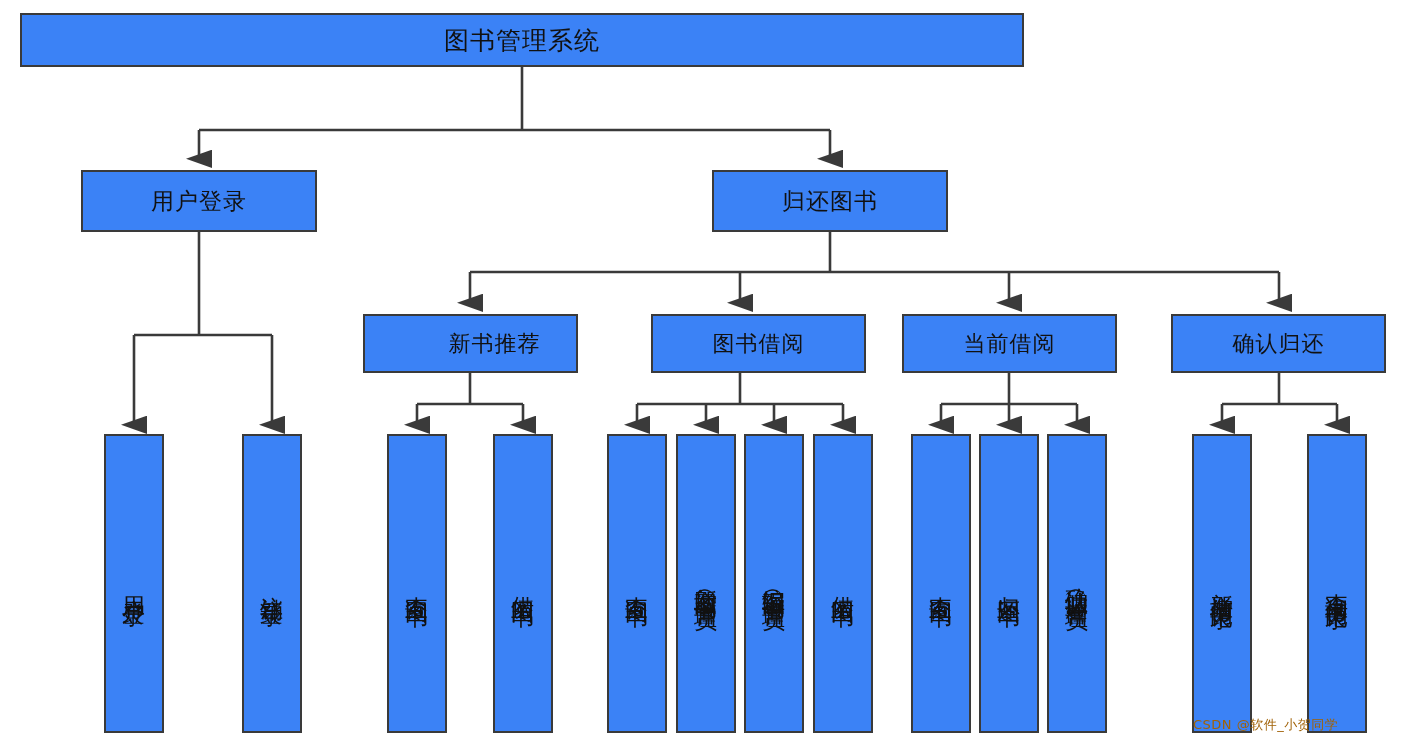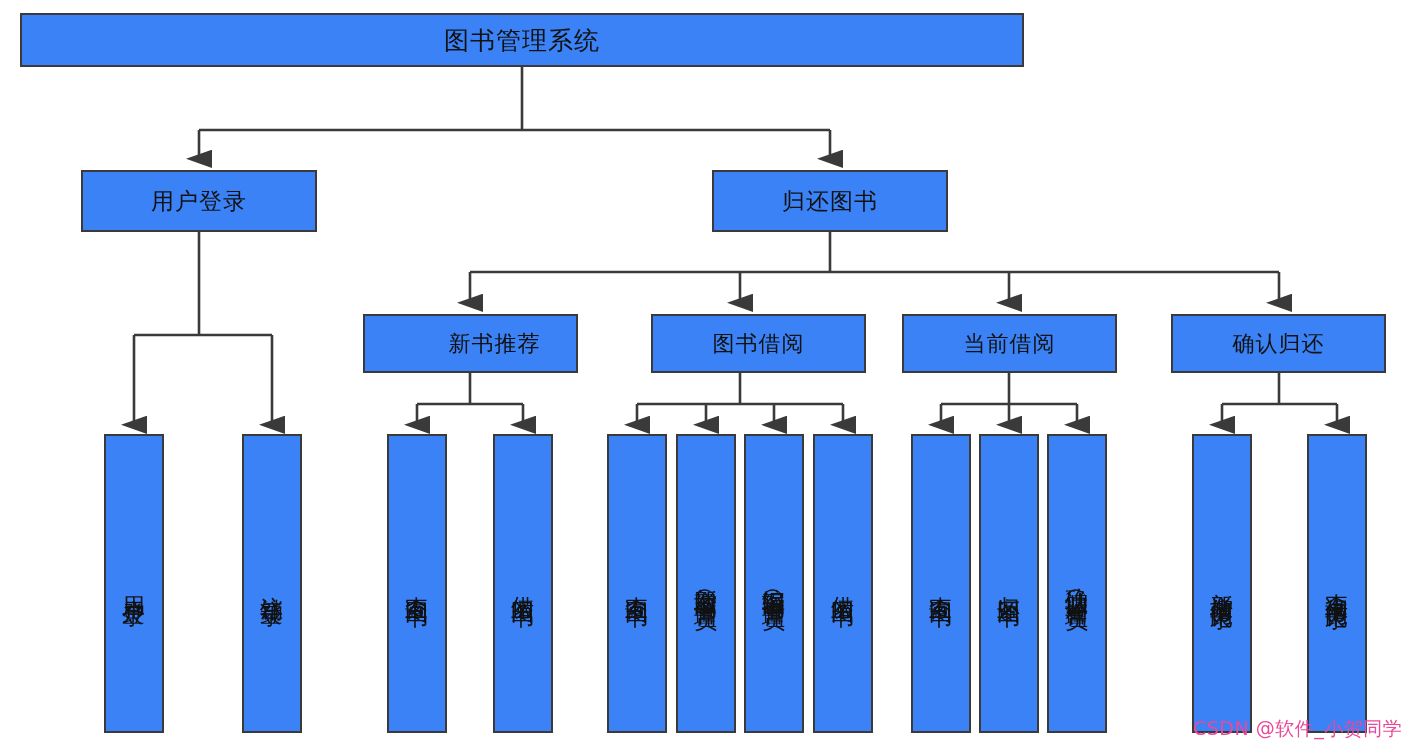--- a/index.html
+++ b/index.html
@@ -54,22 +54,22 @@
     text-orientation:upright;
     font-size:23px;
     line-height:1.22;
     letter-spacing:3px;
     white-space:nowrap;
     color:#111111;
     text-align:center;
   }
   .watermark{
     position:absolute;
-    font-size:19px;
-    color:#ec4899;
+    font-size:13px;
+    color:#a16207;
     letter-spacing:0.5px;
     white-space:nowrap;
     user-select:none;
   }
 </style>
 </head>
 <body>
 
 <div id="canvas">
 

